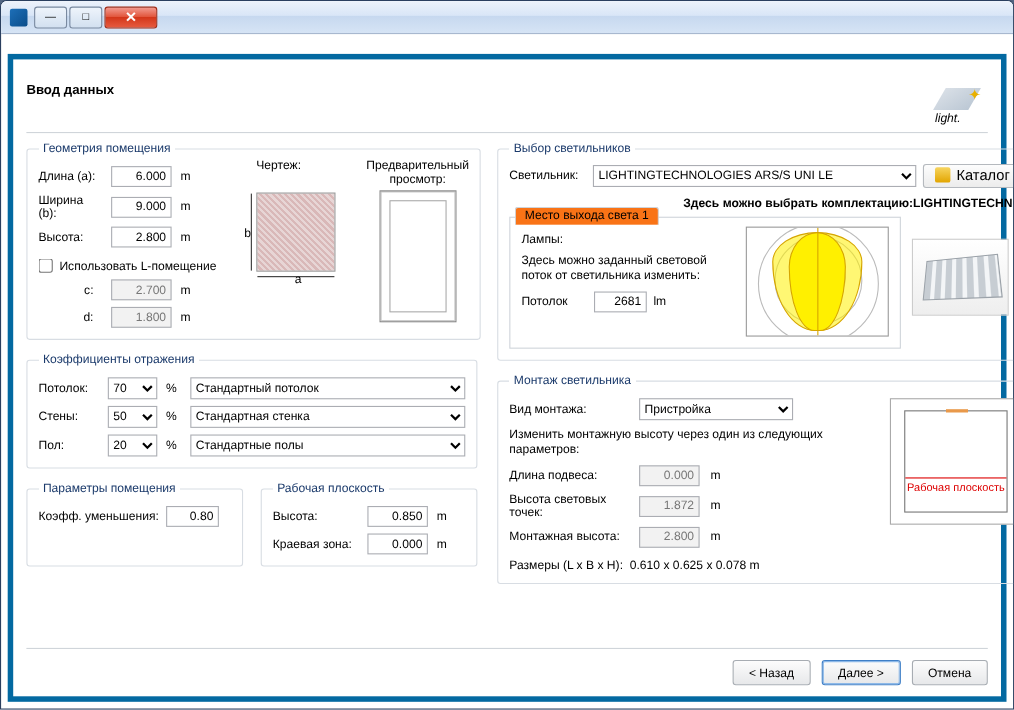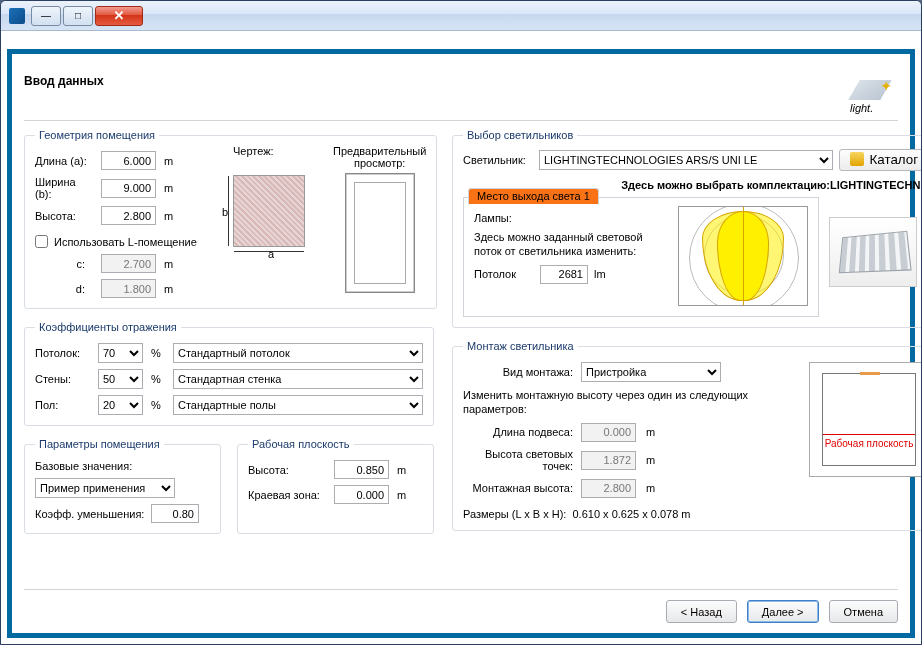--- a/index.html
+++ b/index.html
@@ -233,21 +233,21 @@
   .lum-photo .panel {
     position:absolute; left:8px; right:8px; top:14px; bottom:14px;
     background:repeating-linear-gradient(to right,#c7cdd3 0,#c7cdd3 6px,#f3f5f7 6px,#f3f5f7 10px);
     transform:perspective(120px) rotateX(20deg) rotateY(-12deg);
     border:1px solid #9aa1a8;
   }
   .lum-side {
     width:100px; display:flex; flex-direction:column;
   }
   .mount-row { display:flex; align-items:center; gap:8px; margin-top:6px;}
-  .mount-row .lbl-m { width:110px;text-align:right; }
+  .mount-row .lbl-m { width:110px; }
   .mount-right { display:flex; gap:14px; align-items:flex-start;}
   .mount-cols { flex:1; }
   .mount-note { margin-top:6px; line-height:1.3; }
   .mount-preview {
     width:120px; height:115px;
     border:1px solid #aaa;
     background:#fff;
     position:relative;
     margin-top:6px;
   }
@@ -389,24 +389,20 @@
             <span class="lbl">Пол:</span>
             <select class="pct"><option>20</option></select>
             <span class="pct-sym">%</span>
             <select class="long"><option>Стандартные полы</option></select>
           </div>
         </fieldset>
 
         <div class="params-area">
           <fieldset>
             <legend>Параметры помещения</legend>
-            <div class="row" style="flex-wrap:wrap">
-              <span style="width:100%">Базовые значения:</span>
-              <select style="width:140px"><option>Пример применения</option></select>
-            </div>
             <div class="row">
               <span class="lbl-wide">Коэфф. уменьшения:</span>
               <input class="smallnum" type="text" value="0.80" style="">
             </div>
           </fieldset>
 
           <fieldset>
             <legend>Рабочая плоскость</legend>
             <div class="row">
               <span style="width:80px">Высота:</span>

